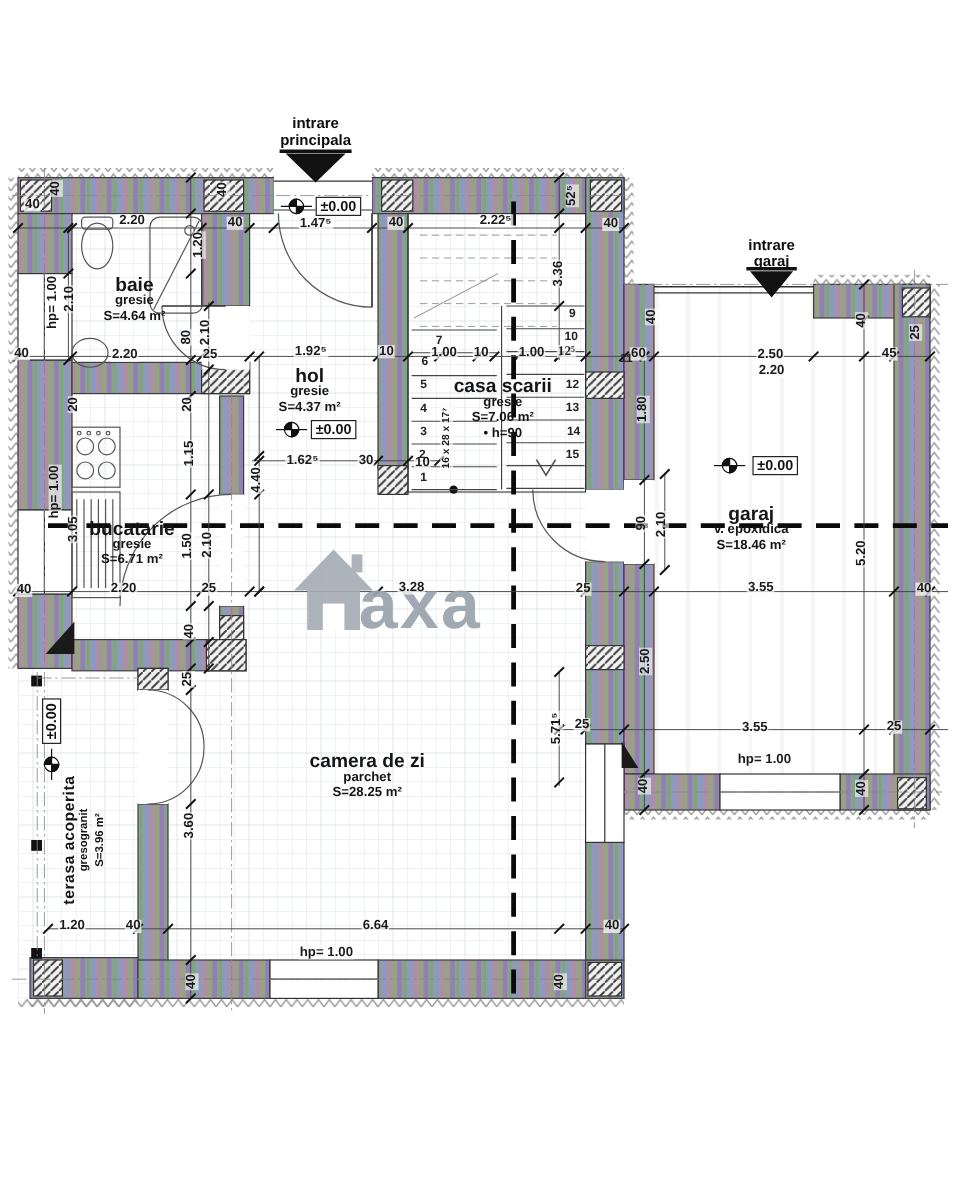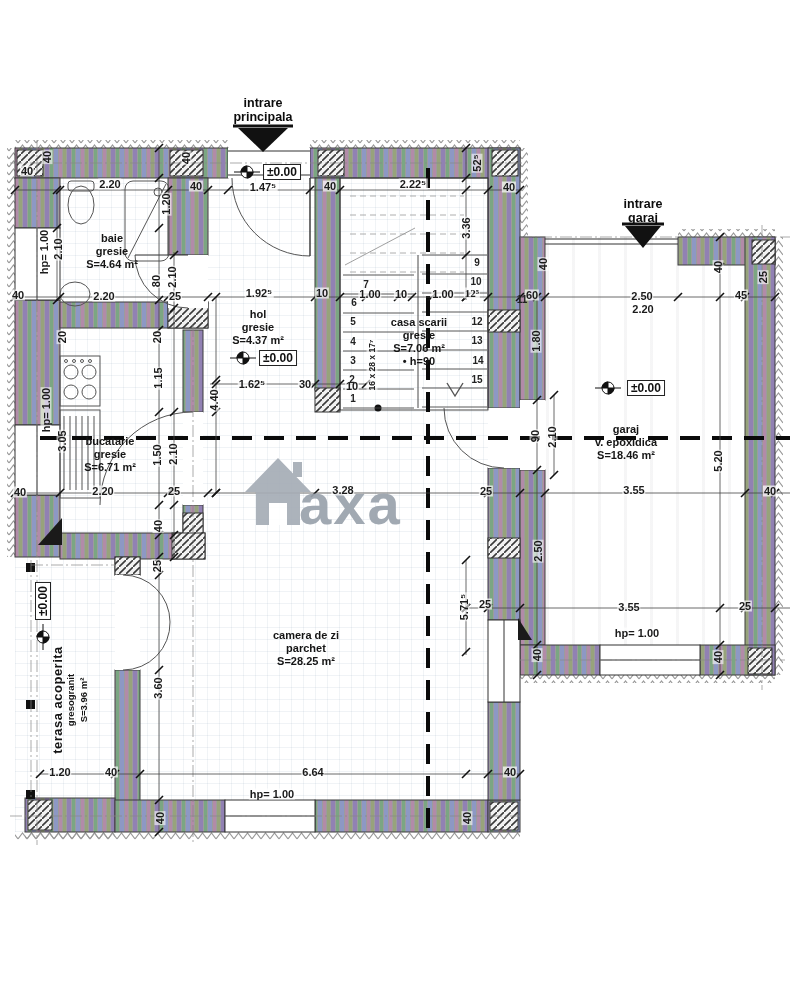--- a/index.html
+++ b/index.html
@@ -12,21 +12,21 @@
         background-image:repeating-linear-gradient(90deg,rgba(120,120,130,.07) 0 3px,transparent 3px 26px);}
   svg.plan{position:absolute;left:0;top:0;z-index:2;}
   .txt{position:absolute;left:0;top:0;width:800px;height:986px;z-index:4;pointer-events:none;}
   #dims{position:absolute;left:0;top:0;width:800px;height:754px;z-index:5;pointer-events:none;}
   .dim{position:absolute;transform:translate(-50%,-50%);font-weight:700;font-size:11px;line-height:11px;
        color:#1b1b1b;background:rgba(255,255,255,.72);padding:0 1px;white-space:nowrap;}
   .dim.v{transform:translate(-50%,-50%) rotate(-90deg);background:rgba(255,255,255,.6);}
   .dim.sm{font-size:8.5px;}
   .stn{position:absolute;transform:translate(-50%,-50%);font-weight:700;font-size:10px;color:#222;z-index:5;}
   .room{position:absolute;transform:translate(-50%,-50%);text-align:center;color:#151515;white-space:nowrap;}
-  .room .rn{font-weight:700;font-size:11px;line-height:13px;}
+  .room .rn{font-weight:700;font-size:16px;line-height:13px;}
   .room .rf,.room .ra,.room .rx{font-weight:600;font-size:11px;line-height:13px;}
   .room.vert{transform:translate(-50%,-50%) rotate(-90deg);}
   .room.vert .rn{font-size:13px;letter-spacing:.5px;}
   .room.vert .rf,.room.vert .ra{font-size:9.5px;}
   .entry{position:absolute;transform:translate(-50%,-50%);text-align:center;color:#0c0c0c;
          font-weight:700;font-size:12.5px;line-height:14px;white-space:nowrap;}
   .lvlbox{position:absolute;transform:translate(-50%,-50%);font-weight:700;font-size:12px;color:#111;
           border:1.3px solid #222;background:#fff;padding:0 3px;white-space:nowrap;}
   .lvlbox.v{transform:translate(-50%,-50%) rotate(-90deg);}
   .wm{position:absolute;left:243px;top:452px;z-index:3;display:flex;align-items:flex-end;

